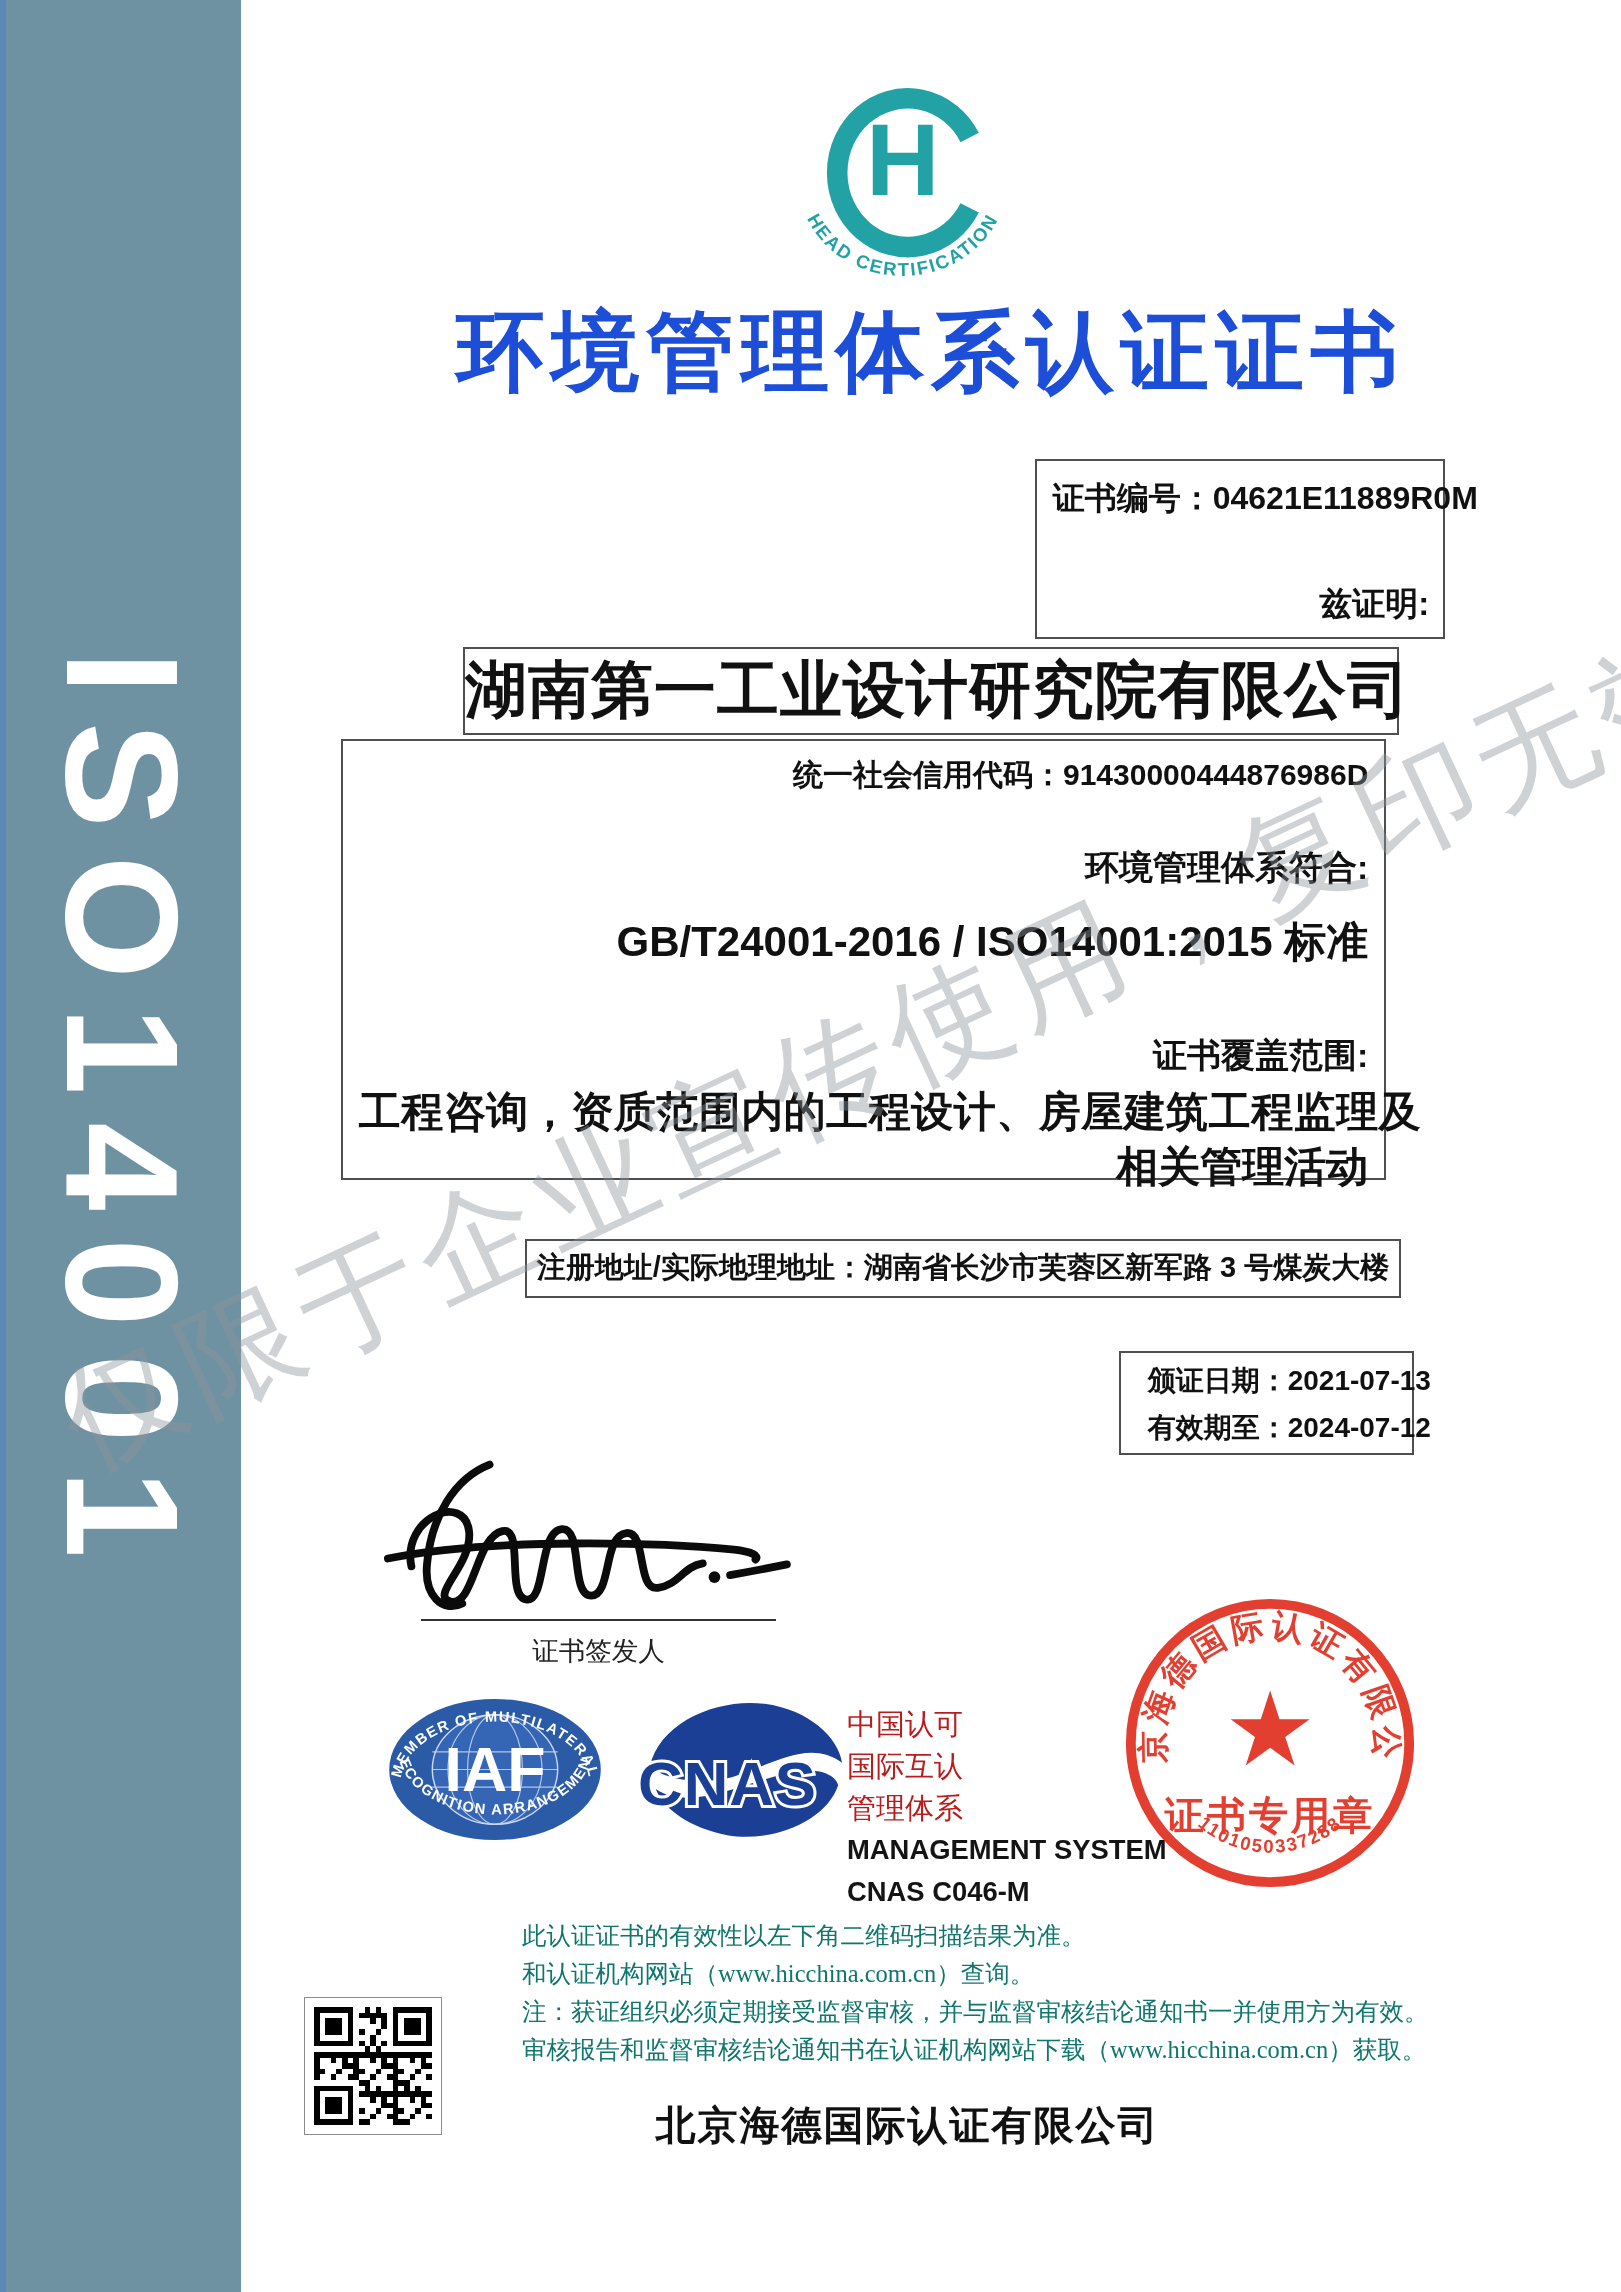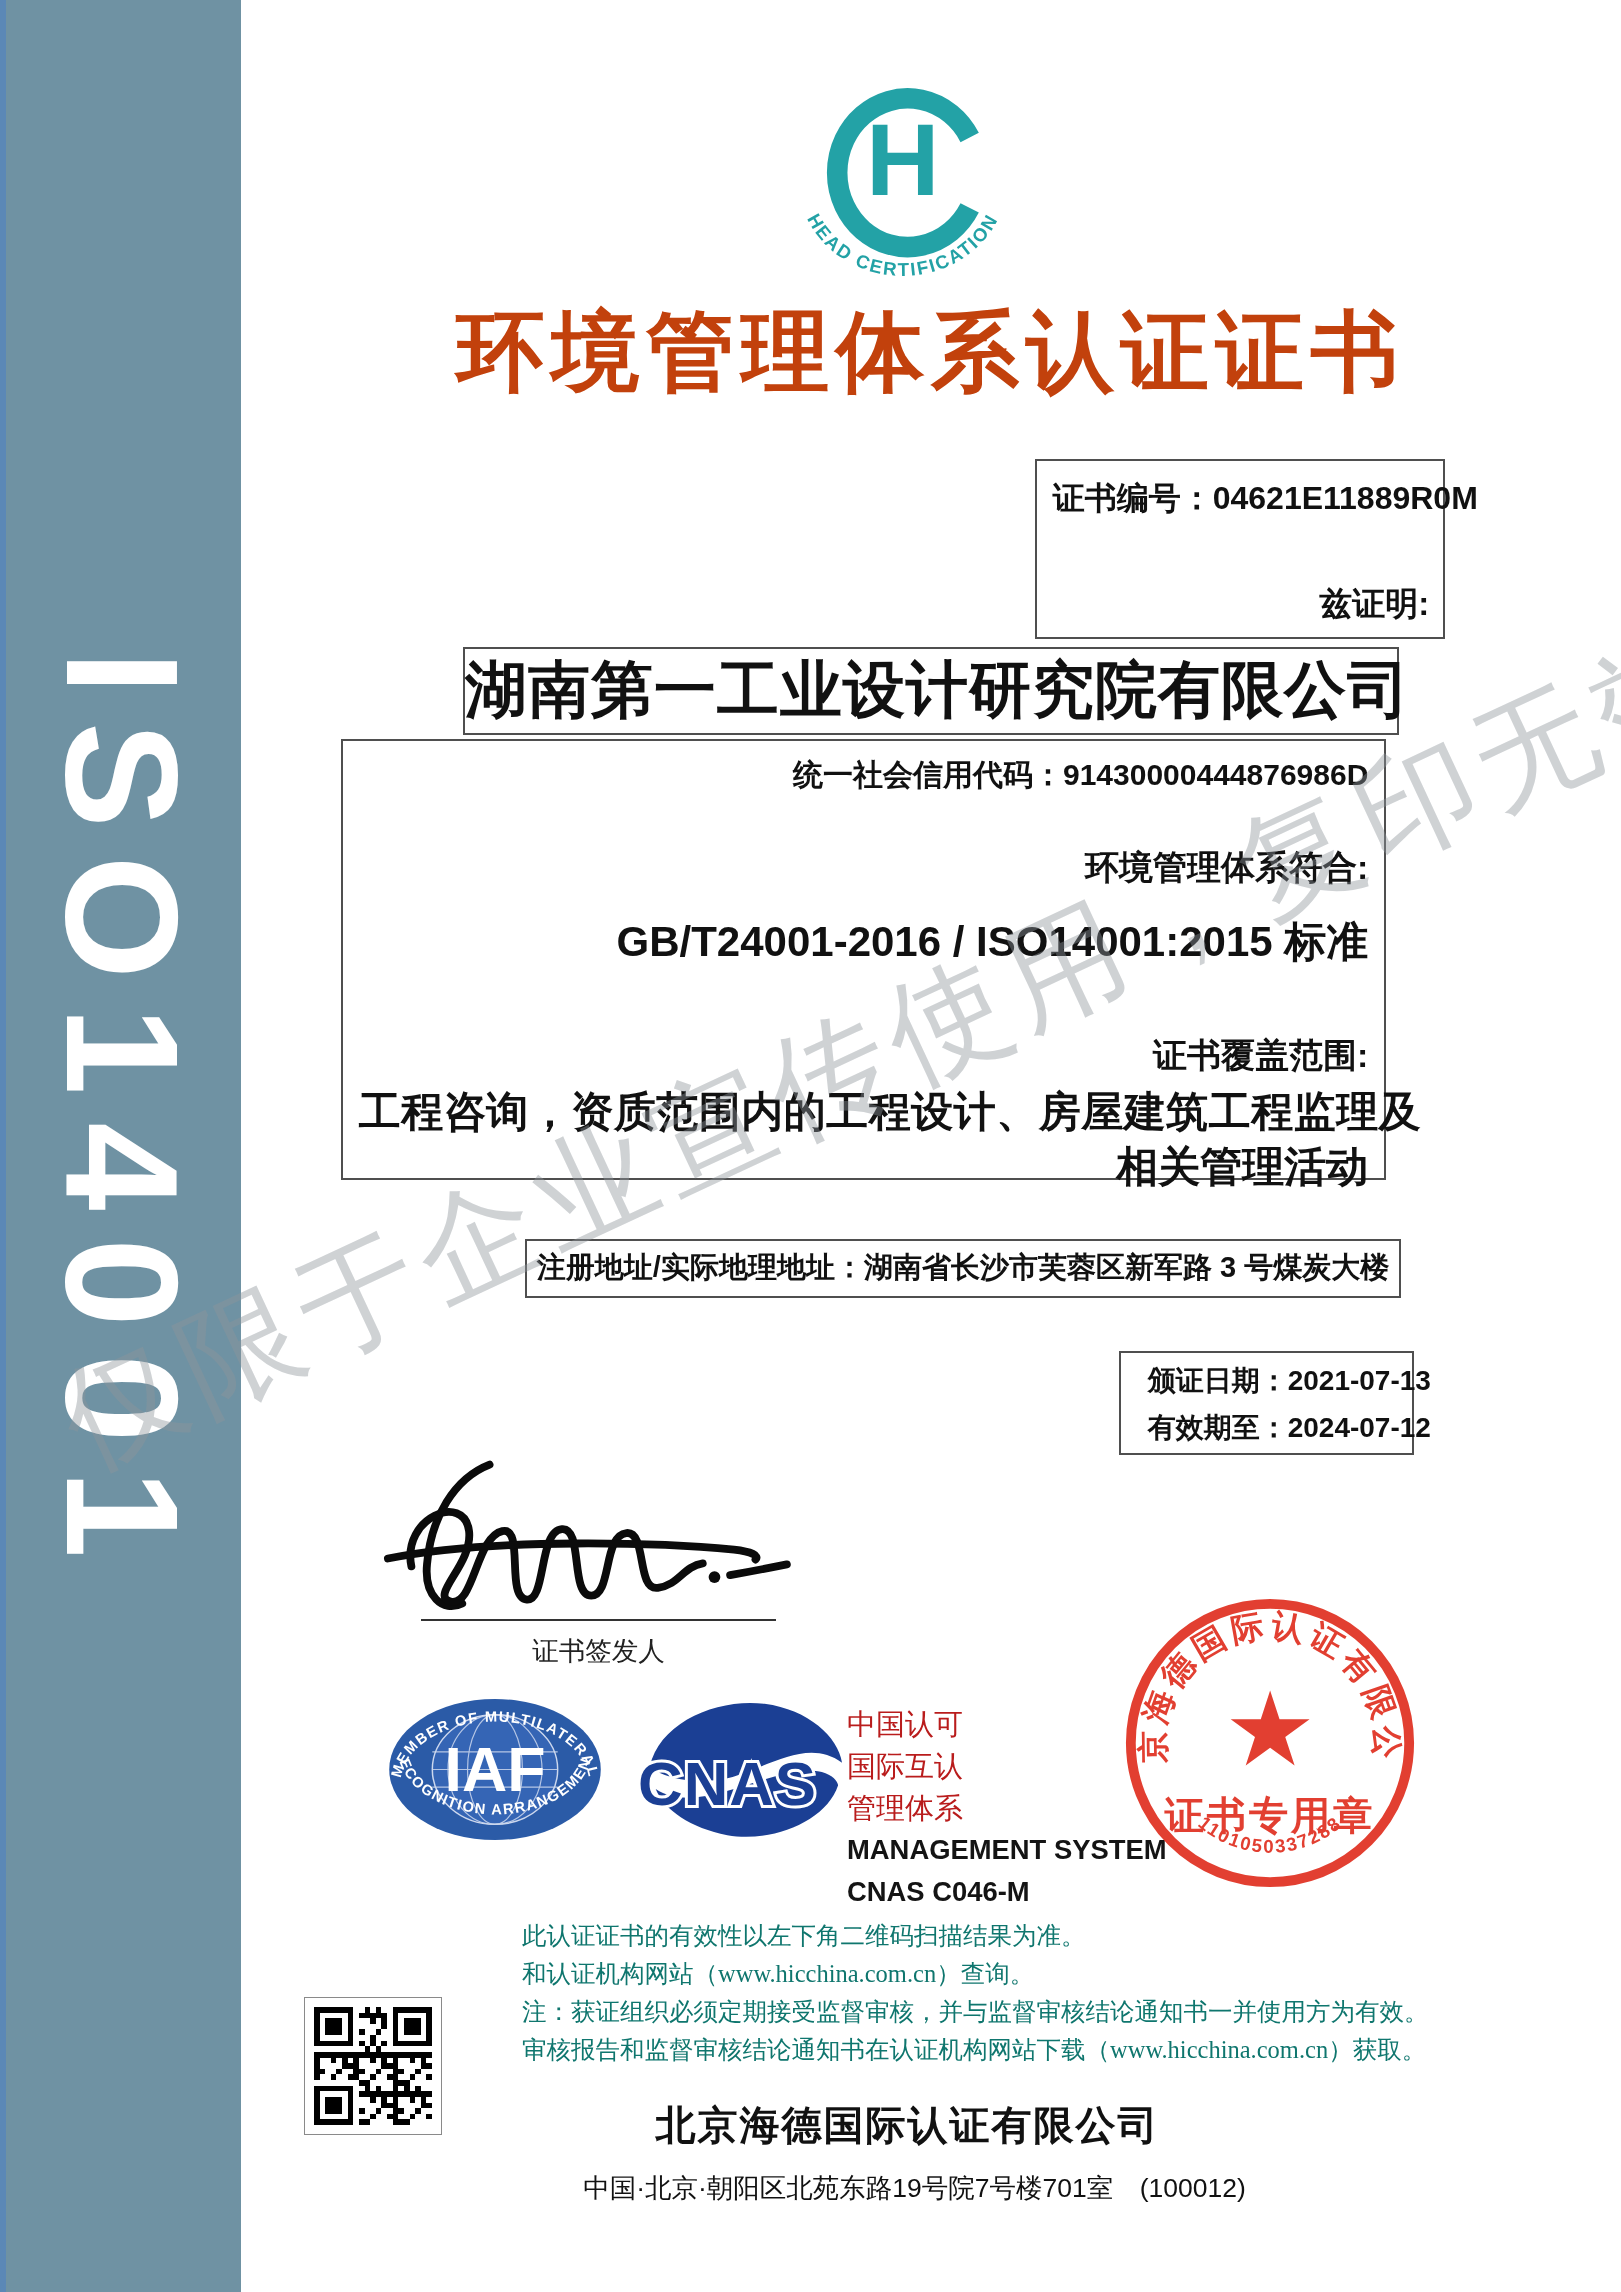--- a/index.html
+++ b/index.html
@@ -8,21 +8,21 @@
   
   .sidebar{position:absolute;left:0;top:0;width:241px;height:2293px;background:#6F92A3;}
   .sidebar-accent{position:absolute;left:0;top:0;width:5.9px;height:2293px;background:#5B88B6;}
   .iso-vertical{position:absolute;left:0;top:549px;width:241px;height:1137px;}
   .iso-vertical span{position:absolute;left:50%;top:50%;transform:translate(-50%,-50%) rotate(90deg);
         white-space:nowrap;color:#fff;font-size:159px;font-weight:800;letter-spacing:27.4px;}
   
   .head-logo{position:absolute;left:796px;top:65px;width:227px;height:235px;}
   
   .cert-title{position:absolute;left:241px;top:306px;width:1380px;text-align:center;
-        font-size:88px;font-weight:900;letter-spacing:6.9px;color:#c2410c;line-height:1.05;}
+        font-size:88px;font-weight:900;letter-spacing:6.9px;color:#1d4ed8;line-height:1.05;}
   
   .box{position:absolute;border:2px solid #4f4f4f;background:transparent;}
   .certno-box{left:1035px;top:459px;width:406px;height:176px;}
   .certno-line{position:absolute;left:15.7px;top:15.7px;font-size:32px;font-weight:bold;white-space:nowrap;}
   .attest{position:absolute;right:13.7px;bottom:9.8px;font-size:33px;font-weight:bold;}
   .company-box{left:463px;top:647px;width:932px;height:84px;}
   .company-box .name{width:100%;text-align:center;font-size:62px;font-weight:800;
         letter-spacing:1px;line-height:82px;white-space:nowrap;}
   .detail-box{left:341px;top:739px;width:1041px;height:437px;}
   .detail-box .row{position:absolute;left:15.7px;right:15.7px;white-space:nowrap;font-weight:bold;}
@@ -405,18 +405,17 @@
   </div>
 
   <div class="notes">
     <div>此认证证书的有效性以左下角二维码扫描结果为准。</div>
     <div>和认证机构网站（www.hicchina.com.cn）查询。</div>
     <div>注：获证组织必须定期接受监督审核，并与监督审核结论通知书一并使用方为有效。</div>
     <div>审核报告和监督审核结论通知书在认证机构网站下载（www.hicchina.com.cn）获取。</div>
   </div>
 
   <div class="footer-org">北京海德国际认证有限公司</div>
-  <div class="footer-addr">中国·北京·朝阳区北苑东路19号院7号楼701室　(100012)</div>
 
   <div class="watermark">仅限于企业宣传使用，复印无效</div>
 
 </div>
 
 
 </body></html>

